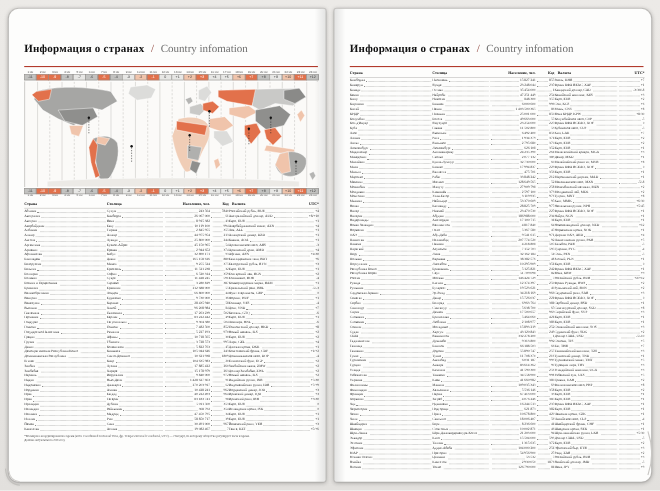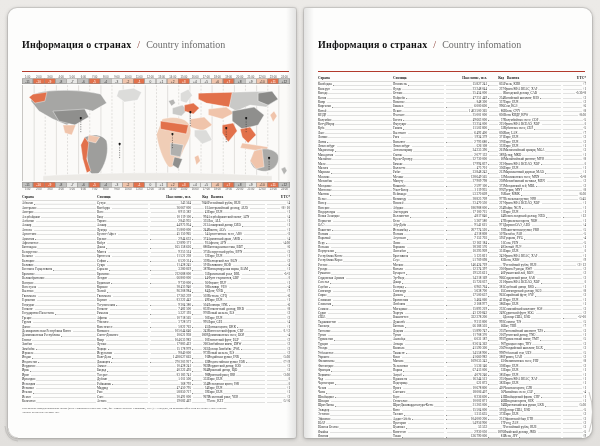--- a/index.html
+++ b/index.html
@@ -13,21 +13,21 @@
     box-shadow:0 1px 4px rgba(0,0,0,.28), 0 0 0 1px #d6d4d1;
   }
   .page.left{left:8px;width:288px;border-radius:9px 2px 2px 9px;}
   .page.right{left:304px;width:288px;border-radius:2px 9px 9px 2px;}
   .spine-left{position:absolute;top:0;bottom:0;right:0;width:10px;
     background:linear-gradient(to left, rgba(0,0,0,.10), rgba(0,0,0,0));border-radius:0 2px 2px 0;}
   .spine-right{position:absolute;top:0;bottom:0;left:0;width:10px;
     background:linear-gradient(to right, rgba(0,0,0,.10), rgba(0,0,0,0));border-radius:2px 0 0 2px;}
   .content{position:absolute;top:26px;left:14px;right:7px;bottom:6px;}
 
-  .titlebar{margin-bottom:3px;border-bottom:1px solid #b23a2c;padding-bottom:19px;}
+  .titlebar{margin-bottom:3px;border-bottom:1px solid #b23a2c;padding-bottom:8px;}
   .title-ru{font-weight:bold;font-size:10px;letter-spacing:.2px;color:#111;}
   .title-sep{font-size:10px;color:#8a3b31;padding:0 2px;}
   .title-en{font-size:10px;color:#6e6e6e;}
 
   
   .sw{position:relative;overflow:visible;}
   .half{transform:scale(.5);transform-origin:0 0;width:536px;}
 
   
   .ruler-times{display:grid;grid-template-columns:repeat(24,1fr);width:536px;}

